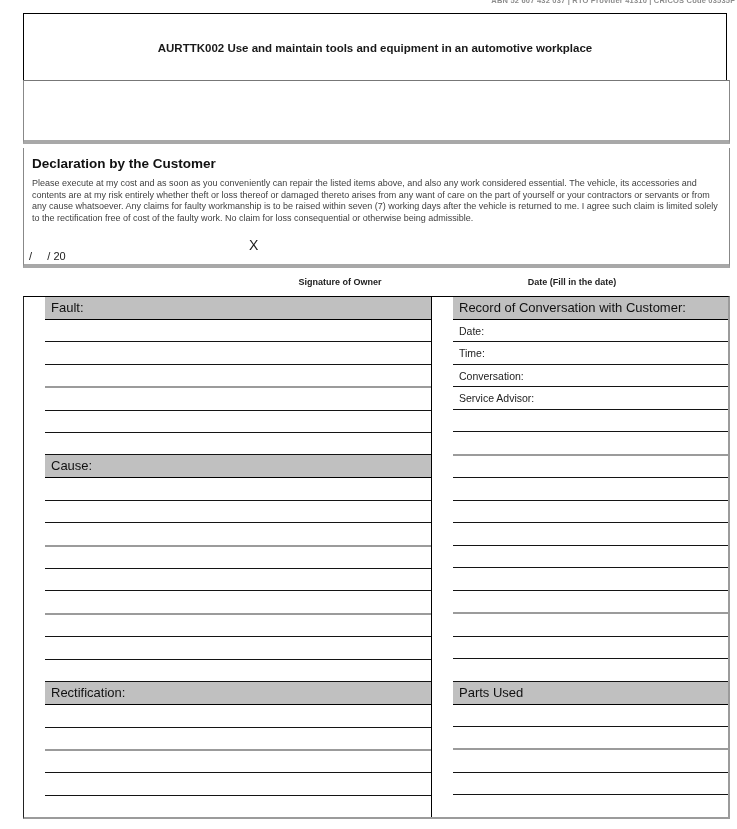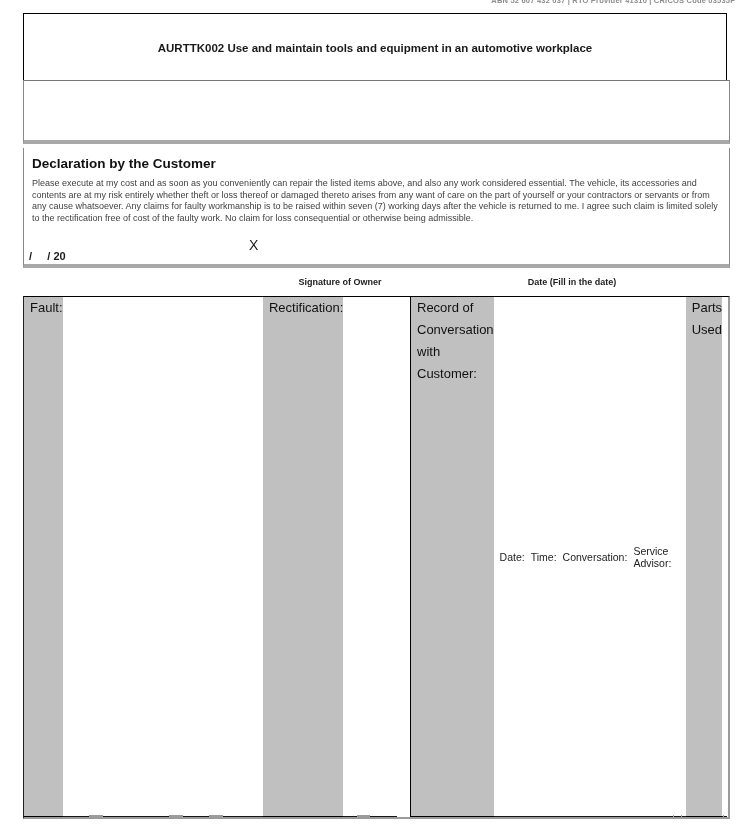--- a/index.html
+++ b/index.html
@@ -39,39 +39,39 @@
     padding:6px 8px 8px 8px;
   }
   .declaration h2 { font-size:13.5px; font-weight:bold; color:#111; margin-top:2px; }
   .declaration p {
     margin-top:7px; font-size:9px; line-height:11.5px; color:#3f3f3f;
     width:692px; text-align:left;
   }
   .x-mark { position:absolute; left:225px; top:89px; font-size:14px; color:#1a1a1a; }
   .date-template {
     position:absolute; left:5px; top:102px;
-    font-size:11px; font-weight:bold; color:#1a1a1a; white-space:pre;
+    font-size:11px; font-weight:normal; color:#1a1a1a; white-space:pre;
   }
   
   .sig-row { position:absolute; left:23px; top:268px; width:707px; height:28px; }
   .sig-row .lbl {
     position:absolute; top:9px; transform:translateX(-50%);
     font-size:9px; font-weight:bold; color:#222; white-space:nowrap;padding-left:10px;
   }
   .sig-owner { left:312px; }
   .sig-date  { left:544px; }
   
   .worksheet {
     position:absolute; left:23px; top:296px; width:707px; height:523px;
     display:flex;
     border-top:1px solid #000; border-left:1px solid #222;
     border-right:2px solid #9b9b9b; border-bottom:2px solid #9b9b9b;
     background:#fff;
   }
-  .col { display:flex; flex-direction:row; height:100%; }
+  .col { display:flex; flex-direction:column; height:100%;margin-left:21px; }
   .col.left  { width:387px; border-right:1px solid #000; }
   .col.right { flex:1; }
   .row { flex:1 1 0; border-bottom:1px solid #141414; background:#fff; }
   .row.gb { border-bottom:2px solid #9b9b9b; }
   .row:last-child { border-bottom:none; }
   .row.hdr {
     flex:0 0 23px; background:#c0c0c0; border-bottom:1px solid #000;
     font-size:13px; color:#111; line-height:22px; padding-left:6px;
   }
   .row.labeled {
@@ -105,20 +105,21 @@
 <div class="worksheet">
 
   <div class="col left">
     <div class="row hdr">Fault:</div>
     <div class="row"></div>
     <div class="row"></div>
     <div class="row gb"></div>
     <div class="row"></div>
     <div class="row"></div>
     <div class="row"></div>
+    <div class="row hdr">Cause:</div>
     <div class="row"></div>
     <div class="row"></div>
     <div class="row gb"></div>
     <div class="row"></div>
     <div class="row"></div>
     <div class="row gb"></div>
     <div class="row"></div>
     <div class="row"></div>
     <div class="row"></div>
     <div class="row hdr">Rectification:</div>

